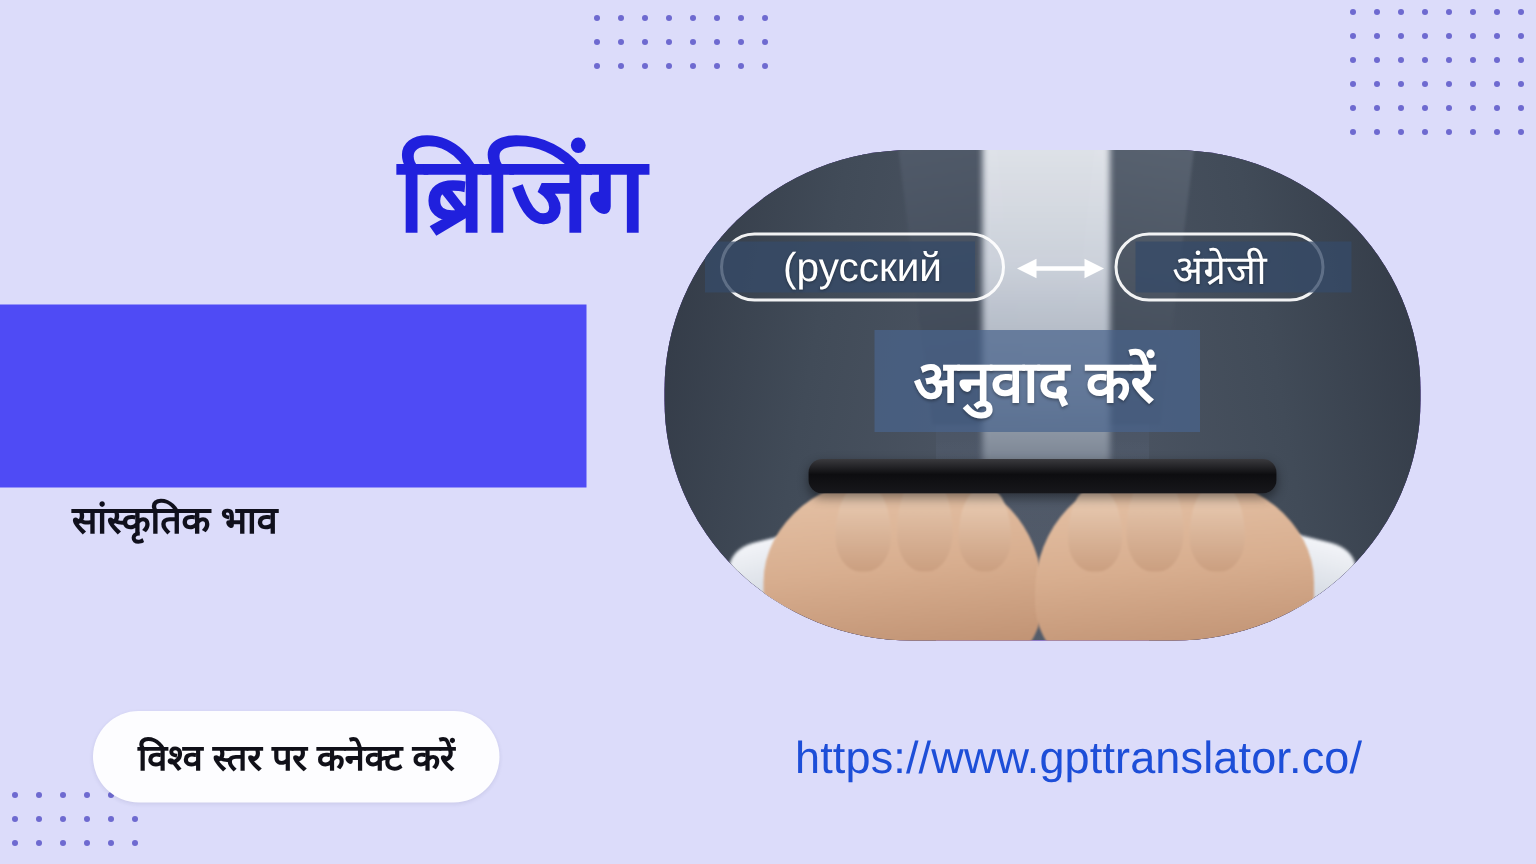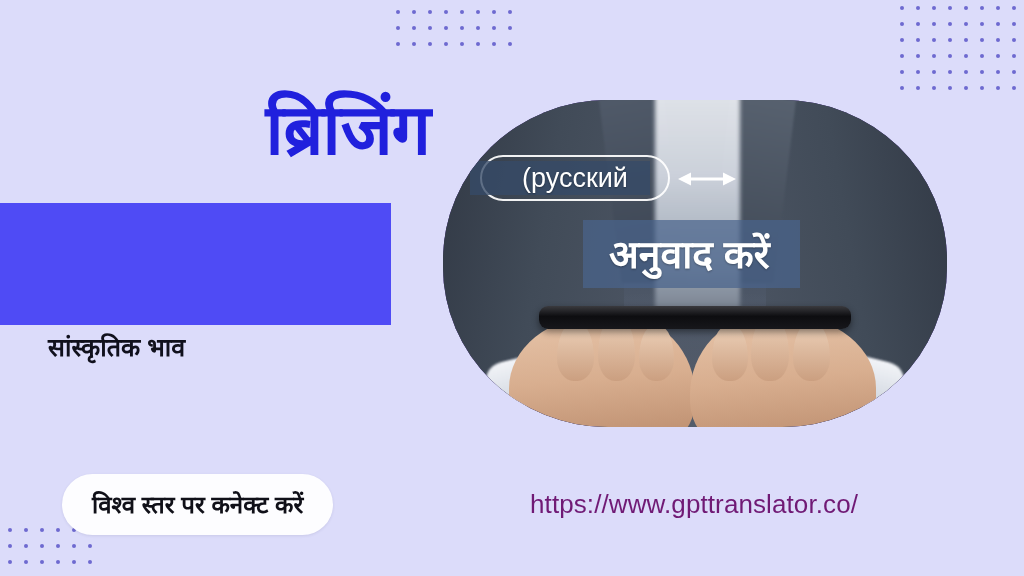--- a/index.html
+++ b/index.html
@@ -109,22 +109,22 @@
     font-size:24px;
     font-weight:600;
     color:#101018;
     white-space:nowrap;
   }
 
   
   #site-url {
     position:absolute;
     left:530px; top:489px;
-    font-size:26px;
-    color:#701a75;
+    font-size:30px;
+    color:#1d4ed8;
     letter-spacing:.1px;
     white-space:nowrap;
     z-index:5;
   }
 
   
   #photo-card {
     position:absolute;
     left:443px; top:100px;
     width:504px; height:327px;
@@ -411,20 +411,24 @@
       </div>
 
       <div id="swap-arrow">
         <svg width="62" height="20" viewBox="0 0 62 20" aria-hidden="true">
           <line x1="10" y1="10" x2="52" y2="10" stroke="#ffffff" stroke-width="3"></line>
           <path d="M2 10 L15 3.5 L15 16.5 Z" fill="#ffffff"></path>
           <path d="M60 10 L47 3.5 L47 16.5 Z" fill="#ffffff"></path>
         </svg>
       </div>
 
+      <div class="lang-pill" id="pill-target">
+        <div class="hl"></div>
+        <span class="txt">अंग्रेजी</span>
+      </div>
 
       <div id="translate-bar">
         <span id="translate-label">अनुवाद करें</span>
       </div>
     </div>
   </div>
 
 </div>
 
 </body></html>

